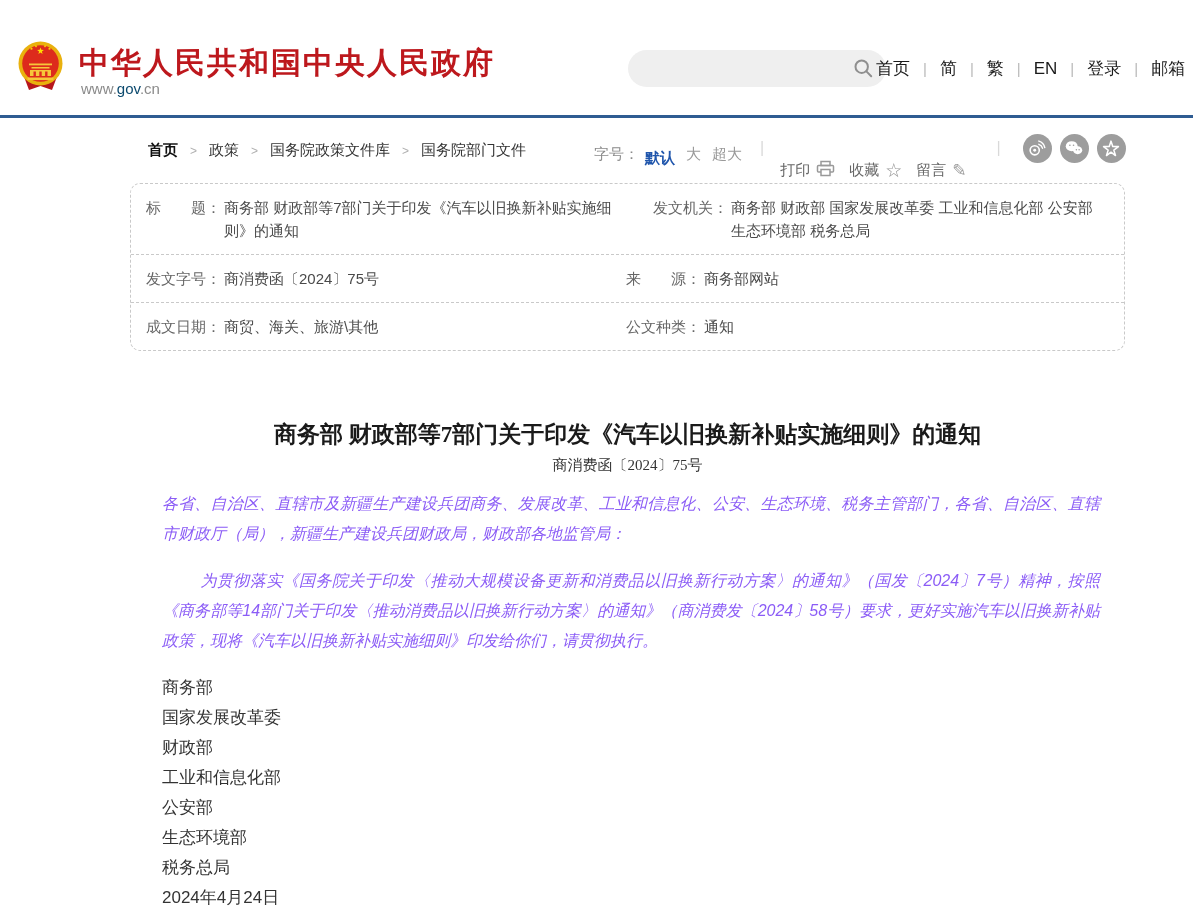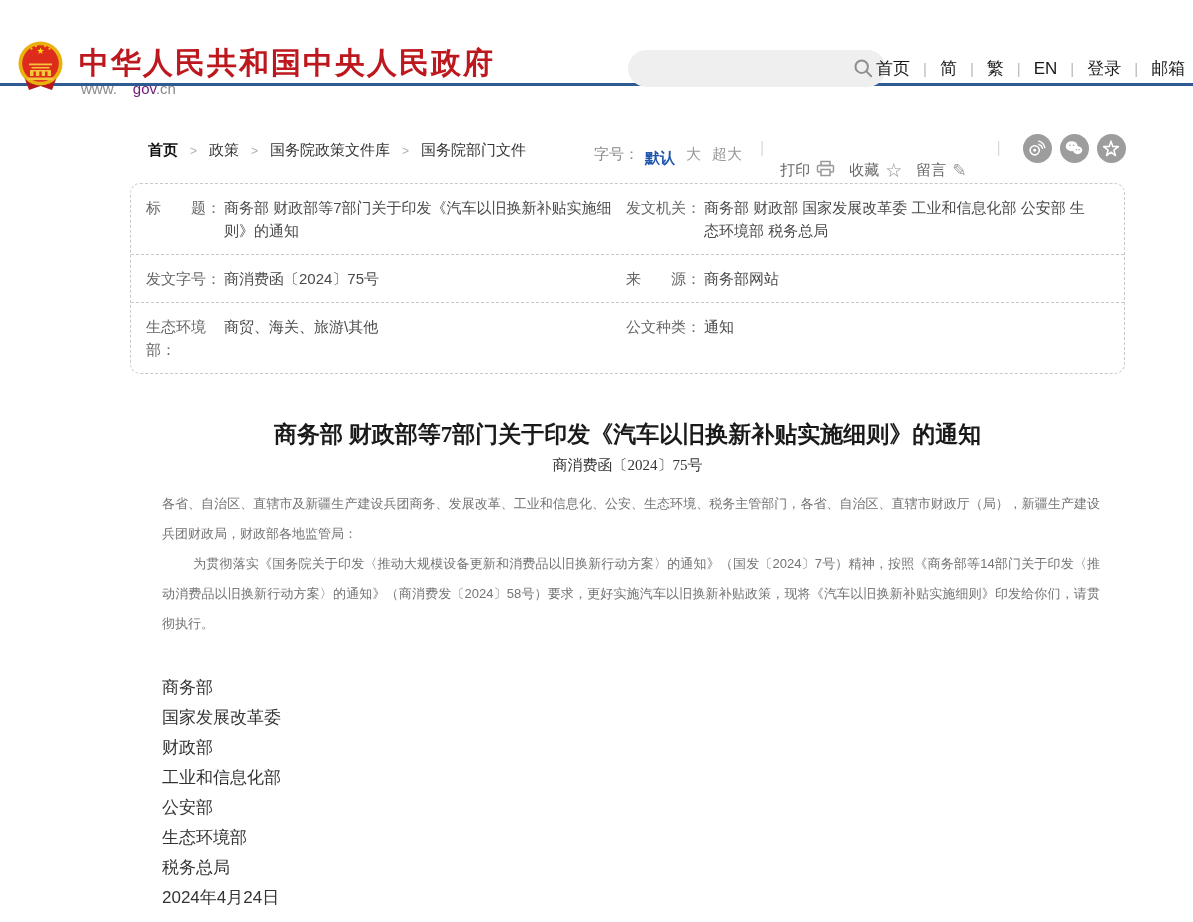--- a/index.html
+++ b/index.html
@@ -2,28 +2,28 @@
 <html lang="zh"><head>
 <meta charset="utf-8">
 <style>
   * { margin:0; padding:0; box-sizing:border-box; }
   html,body { background:#fff; }
   .page {
     position:relative; width:1193px; height:922px; overflow:hidden;
     background:#fff; font-family:"Liberation Sans", sans-serif; color:#333;
   }
   
-  .header { position:absolute; top:0; left:0; width:1193px; height:86px;
+  .header { position:absolute; top:0; left:0; width:1193px; height:118px;
             border-bottom:3px solid #2e5c92; background:#fff; }
   .logo { position:absolute; left:17px; top:40px; width:470px; height:60px; cursor:pointer; }
   .emblem { position:absolute; left:0; top:0; }
   .site-title { position:absolute; left:62px; top:3px; font-family:"Liberation Serif", serif;
                 font-weight:bold; font-size:30px; letter-spacing:2px; color:#bd181d; white-space:nowrap; }
   .site-url { position:absolute; left:64px; top:40px; font-size:15px; color:#8a8a8a; }
-  .site-url .red { color:#701a75;margin-left:16px; }
+  .site-url .red { color:#0c4a6e; }
   .search-box { position:absolute; left:628px; top:50px; width:258px; height:37px;
                 background:#efefef; border-radius:19px; }
   .search-box input { position:absolute; left:16px; top:4px; width:200px; height:28px;
                       border:none; background:transparent; outline:none; font-size:15px; }
   .search-btn { position:absolute; right:12px; top:8px; cursor:pointer; }
   .top-nav { position:absolute; left:876px; top:57px; display:flex; align-items:center;
              font-size:17px; color:#1a1a1a; white-space:nowrap; }
   .top-nav a { color:#1a1a1a; text-decoration:none; cursor:pointer; }
   .top-nav .nsep { color:#b9b9b9; margin:0 13px; font-size:15px; }
   
@@ -44,34 +44,34 @@
   .tool-right .act .lbl { margin-right:6px; color:#666; }
   .tool-right .glyph { color:#999; font-size:17px; }
   .share { display:flex; align-items:center; margin-left:6px; }
   .share .circ { width:29px; height:29px; border-radius:50%; background:#9d9d9d;
                  margin-right:8px; display:flex; align-items:center; justify-content:center;
                  cursor:pointer; }
   
   .meta { position:absolute; left:130px; top:183px; width:995px;
           border:1px dashed #c9c9c9; border-radius:10px; font-size:15px; background:#fff; }
   .meta .mrow { display:flex; padding:12px 0; border-top:1px dashed #c9c9c9; }
-  .meta .mrow:first-child { border-top:none; }
+  .meta .mrow:first-child { border-top:none;gap:27px; }
   .meta .mcell { display:flex; line-height:23px; }
   .meta .mcell.c1 { width:495px; padding-left:15px; }
   .meta .mcell.c2 { flex:1; padding-right:15px; }
   .meta .mlabel { flex:0 0 78px; color:#666; }
   .meta .mvalue { flex:1; color:#4a4a4a; padding-right:14px; }
   
   .art-title { position:absolute; left:130px; top:419px; width:995px; text-align:center;
                font-family:"Liberation Serif", serif; font-weight:bold; font-size:23px; color:#1a1a1a; }
   .art-docnum { position:absolute; left:130px; top:456px; width:995px; text-align:center;
                 font-family:"Liberation Serif", serif; font-size:15px; color:#333; }
   .art-body { position:absolute; left:162px; top:489px; width:938px;
-              font-size:13px; line-height:30px; color:#737373; text-align:justify; }
-  .art-body p.indent { text-indent:2.4em; }
+              font-size:16px; line-height:30px; color:#8b5cf6; text-align:justify;font-style:italic; }
+  .art-body p.indent { text-indent:2.4em; margin-top:17px; }
   .signatures { position:absolute; left:162px; top:673px; width:938px; text-align:left;
                 font-size:17px; line-height:30px; color:#333; }
 </style>
 </head>
 <body>
 
 <div class="page">
 
   <div class="header">
     <div class="logo">
@@ -208,21 +208,21 @@
         <span class="mlabel">发文字号：</span>
         <span class="mvalue">商消费函〔2024〕75号</span>
       </div>
       <div class="mcell c2">
         <span class="mlabel">来　　源：</span>
         <span class="mvalue">商务部网站</span>
       </div>
     </div>
     <div class="mrow">
       <div class="mcell c1">
-        <span class="mlabel">生态环境部：</span>
+        <span class="mlabel">成文日期：</span>
         <span class="mvalue">商贸、海关、旅游\其他</span>
       </div>
       <div class="mcell c2">
         <span class="mlabel">公文种类：</span>
         <span class="mvalue">通知</span>
       </div>
     </div>
   </div>
 
   <h1 class="art-title">商务部 财政部等7部门关于印发《汽车以旧换新补贴实施细则》的通知</h1>

